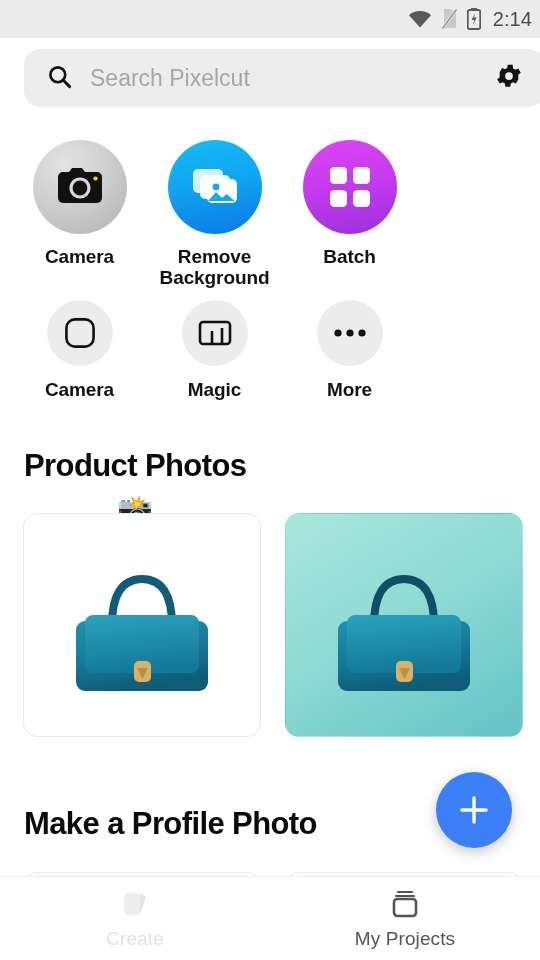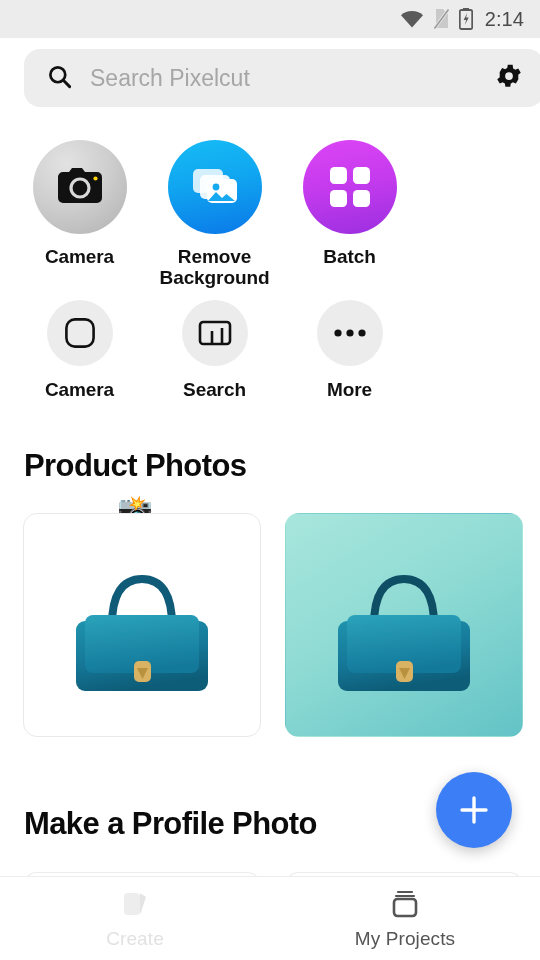--- a/index.html
+++ b/index.html
@@ -8,21 +8,21 @@
     background: #ffffff;
     font-family: "Liberation Sans", sans-serif;
     overflow: hidden;
   }
   #app { position: relative; width: 540px; height: 960px; background:#fff; overflow:hidden; }
 
   
   .statusbar{
     position:absolute; top:0; left:0; width:540px; height:38px;
     background:#ececec; display:flex; align-items:center; justify-content:flex-end;
-    padding-right:16px; gap:9px;
+    padding-right:8px; gap:9px;
   }
   .sb-icon{ display:flex; align-items:center; }
   .sb-time{ font-size:20px; font-weight:500; color:#4a4a4a; letter-spacing:.1px; margin-left:3px;}
 
   
   .searchbar{
     position:absolute; top:49px; left:24px; width:520px; height:58px;
     background:#ededed; border-radius:16px; display:flex; align-items:center;
     padding:0 20px 0 22px;
   }
@@ -202,21 +202,21 @@
       </div>
 
       <div class="grid-cell">
         <div class="bubble small">
           <svg width="34" height="28" viewBox="0 0 34 28">
             <rect x="2" y="3" width="30" height="22" rx="3.2" fill="none" stroke="#111" stroke-width="2.6"></rect>
             <line x1="14" y1="12" x2="14" y2="25" stroke="#111" stroke-width="2.6"></line>
             <line x1="24" y1="9" x2="24" y2="25" stroke="#111" stroke-width="2.6"></line>
           </svg>
         </div>
-        <div class="cell-label">Search</div>
+        <div class="cell-label">Magic</div>
       </div>
 
       <div class="grid-cell">
         <div class="bubble small">
           <svg width="34" height="10" viewBox="0 0 34 10">
             <circle cx="5" cy="5" r="3.6" fill="#111"></circle>
             <circle cx="17" cy="5" r="3.6" fill="#111"></circle>
             <circle cx="29" cy="5" r="3.6" fill="#111"></circle>
           </svg>
         </div>

